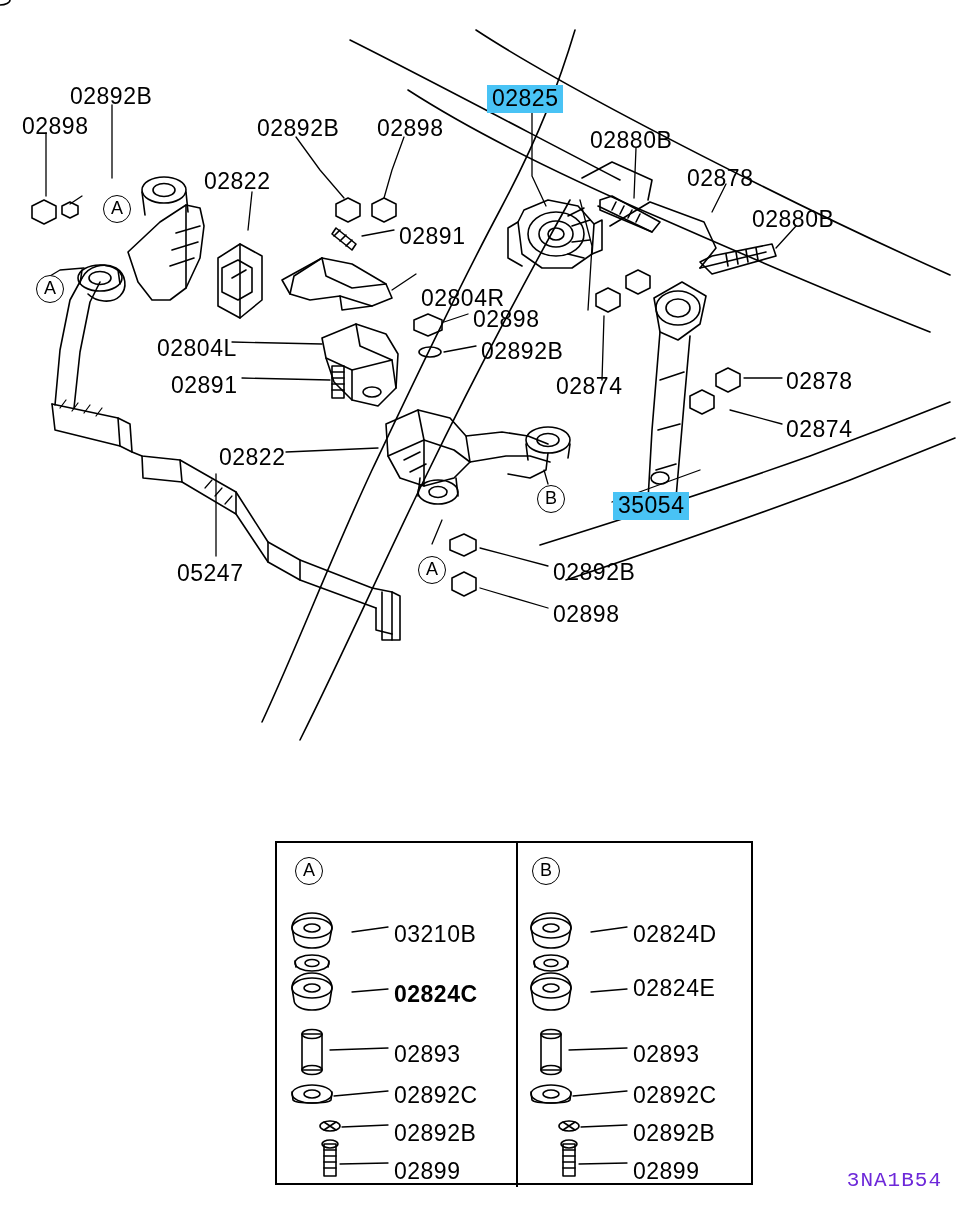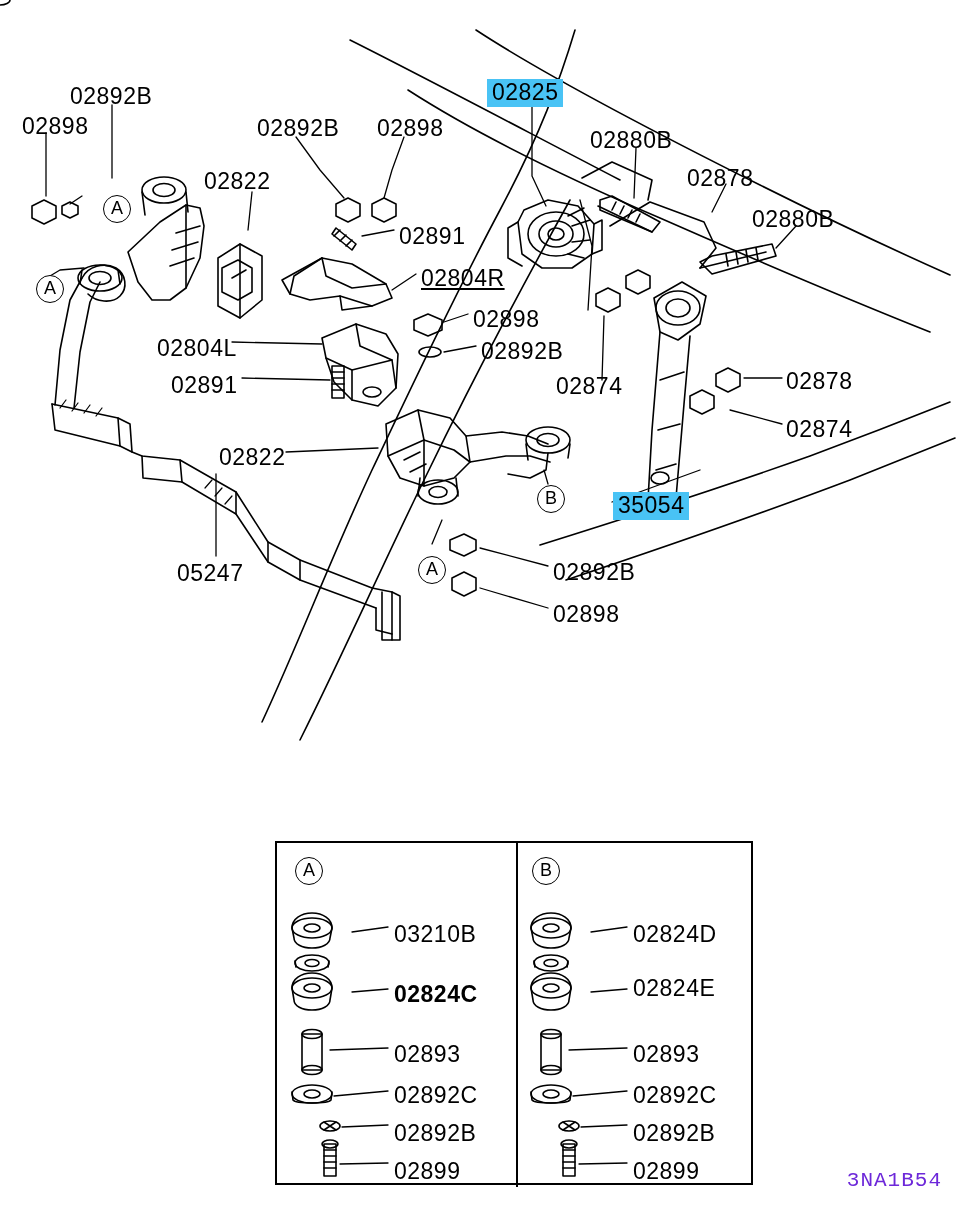--- a/index.html
+++ b/index.html
@@ -293,27 +293,27 @@
 
   <div class="legend-box">
     <div class="legend-div"></div>
   </div>
 
   <div id="labels">
       <div class="lbl" style="left: 70px; top: 85px;">02892B</div>
       <div class="lbl" style="left: 22px; top: 115px;">02898</div>
       <div class="lbl" style="left: 257px; top: 117px;">02892B</div>
       <div class="lbl" style="left: 377px; top: 117px;">02898</div>
-      <div class="lbl hl" style="left: 487px; top: 79px; text-align: right;">02825</div>
+      <div class="lbl hl" style="left: 487px; top: 85px; text-align: right;">02825</div>
       <div class="lbl" style="left: 590px; top: 129px;">02880B</div>
       <div class="lbl" style="left: 687px; top: 167px;">02878</div>
       <div class="lbl" style="left: 752px; top: 208px;">02880B</div>
       <div class="lbl" style="left: 204px; top: 170px;">02822</div>
       <div class="lbl" style="left: 399px; top: 225px;">02891</div>
-      <div class="lbl" style="left: 421px; top: 267px; text-decoration: underline;">02804R</div>
+      <div class="lbl" style="left: 421px; top: 287px;">02804R</div>
       <div class="lbl" style="left: 473px; top: 308px;">02898</div>
       <div class="lbl" style="left: 157px; top: 337px;">02804L</div>
       <div class="lbl" style="left: 481px; top: 340px;">02892B</div>
       <div class="lbl" style="left: 171px; top: 374px;">02891</div>
       <div class="lbl" style="left: 556px; top: 375px;">02874</div>
       <div class="lbl" style="left: 786px; top: 370px;">02878</div>
       <div class="lbl" style="left: 786px; top: 418px;">02874</div>
       <div class="lbl" style="left: 219px; top: 446px;">02822</div>
       <div class="lbl hl" style="left: 613px; top: 492px;">35054</div>
       <div class="lbl" style="left: 177px; top: 562px;">05247</div>

